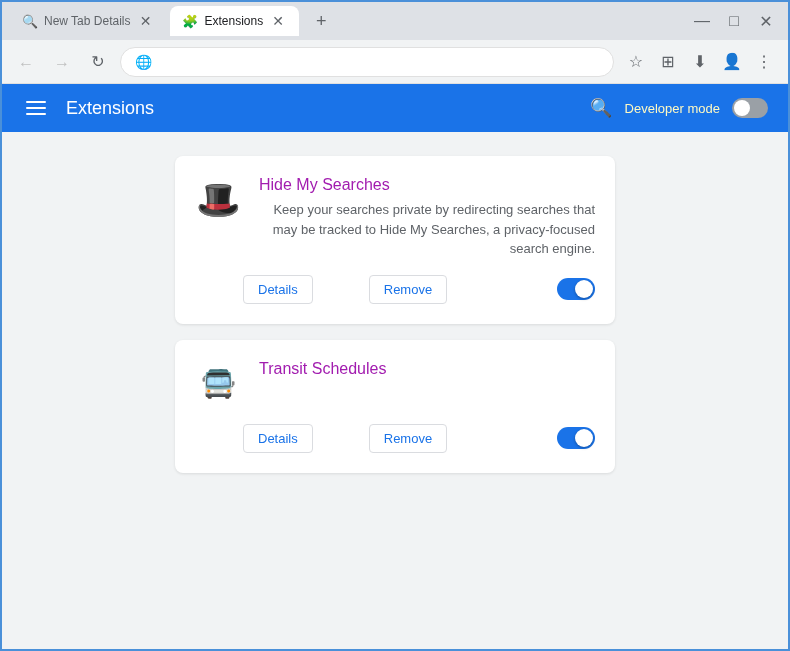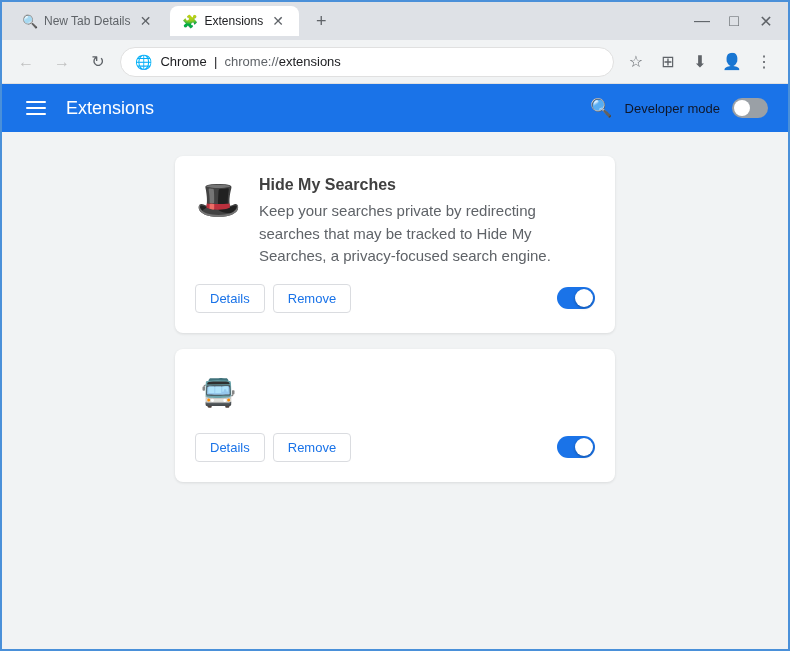--- a/index.html
+++ b/index.html
@@ -27,21 +27,21 @@
     .address-text { font-size: 13px; color: #202124; }
     .address-actions { display: flex; align-items: center; gap: 4px; }
     .addr-action-btn { width: 28px; height: 28px; border-radius: 50%; display: flex; align-items: center; justify-content: center; cursor: pointer; color: #5f6368; font-size: 16px; }
 
     
     .extensions-header { background: #1a73e8; color: #fff; height: 48px; display: flex; align-items: center; padding: 0 20px; gap: 16px; }
     .hamburger { display: flex; flex-direction: column; gap: 4px; cursor: pointer; padding: 4px; }
     .hamburger span { display: block; width: 20px; height: 2px; background: #fff; border-radius: 1px; }
     .header-title { font-size: 18px; font-weight: 500; color: #fff; }
     .header-right { margin-left: auto; display: flex; align-items: center; gap: 12px; }
-    .dev-mode-label { font-size: 13px; color: #0f172a; }
+    .dev-mode-label { font-size: 13px; color: #fef9c3; }
     .search-btn { color: #fff; font-size: 18px; cursor: pointer; }
 
     
     .toggle { position: relative; width: 36px; height: 20px; }
     .toggle input { opacity: 0; width: 0; height: 0; }
     .toggle-slider { position: absolute; top: 0; left: 0; right: 0; bottom: 0; background: #9aa0a6; border-radius: 20px; cursor: pointer; transition: 0.2s; }
     .toggle-slider:before { content: ''; position: absolute; width: 16px; height: 16px; left: 2px; bottom: 2px; background: #fff; border-radius: 50%; transition: 0.2s; }
     .toggle input:checked + .toggle-slider { background: #8ab4f8; }
     .toggle input:checked + .toggle-slider:before { transform: translateX(16px); background: #1a73e8; }
 
@@ -49,24 +49,24 @@
     .extensions-main { flex: 1; background: #f1f3f4; padding: 24px 20px; overflow-y: auto; position: relative; }
 
     
     .watermark { position: absolute; top: 50%; left: 50%; transform: translate(-50%, -50%); opacity: 0.07; pointer-events: none; font-size: 80px; font-weight: bold; color: #e87722; text-align: center; white-space: nowrap; z-index: 0; font-style: italic; }
 
     
     .extension-card { background: #fff; border-radius: 8px; padding: 20px; margin-bottom: 16px; box-shadow: 0 1px 3px rgba(0,0,0,0.1); position: relative; z-index: 1; max-width: 440px; margin-left: auto; margin-right: auto; }
     .card-header { display: flex; align-items: flex-start; gap: 16px; margin-bottom: 16px; }
     .extension-icon { width: 48px; height: 48px; display: flex; align-items: center; justify-content: center; font-size: 36px; flex-shrink: 0; }
     .card-info { flex: 1; }
-    .extension-name { font-size: 16px; font-weight: 700; color: #404040; margin-bottom: 6px; }
-    .extension-desc { font-size: 15px; color: #5f6368; line-height: 1.5; }
+    .extension-name { font-size: 16px; font-weight: 400; color: #a21caf; margin-bottom: 6px; }
+    .extension-desc { font-size: 13px; color: #5f6368; line-height: 1.5; text-align: right; }
     .card-actions { display: flex; align-items: center; gap: 8px; }
-    .action-btn { padding: 6px 14px; border: 1px solid #dadce0; border-radius: 4px; background: #fff; font-size: 13px; color: #1a73e8; cursor: pointer; font-weight: 500; }
+    .action-btn { padding: 6px 14px; border: 1px solid #dadce0; border-radius: 4px; background: #fff; font-size: 13px; color: #1a73e8; cursor: pointer; font-weight: 500; margin-left: 48px; }
     .card-toggle { margin-left: auto; }
 
     
     .ext-toggle { position: relative; width: 38px; height: 22px; display: inline-block; }
     .ext-toggle input { opacity: 0; width: 0; height: 0; }
     .ext-toggle-slider { position: absolute; top: 0; left: 0; right: 0; bottom: 0; background: #1a73e8; border-radius: 22px; cursor: pointer; }
     .ext-toggle-slider:before { content: ''; position: absolute; width: 18px; height: 18px; right: 2px; bottom: 2px; background: #fff; border-radius: 50%; box-shadow: 0 1px 3px rgba(0,0,0,0.3); }
   </style>
 </head>
 <body>
@@ -91,25 +91,20 @@
       <div class="win-btn close">✕</div>
     </div>
   </div>
 
   <div class="address-bar">
     <div class="nav-btn disabled">←</div>
     <div class="nav-btn disabled">→</div>
     <div class="nav-btn">↻</div>
     <div class="address-input">
       <span class="globe-icon">🌐</span>
-      <span class="address-text">
-        <span>Chrome</span>
-        &nbsp;|&nbsp;
-        <span style="color:#5f6368;">chrome://</span><span>extensions</span>
-      </span>
     </div>
     <div class="address-actions">
       <div class="addr-action-btn">☆</div>
       <div class="addr-action-btn">⊞</div>
       <div class="addr-action-btn">⬇</div>
       <div class="addr-action-btn">👤</div>
       <div class="addr-action-btn">⋮</div>
     </div>
   </div>
 
@@ -150,20 +145,21 @@
             <span class="ext-toggle-slider"></span>
           </label>
         </div>
       </div>
     </div>
 
     <div class="extension-card">
       <div class="card-header">
         <div class="extension-icon" style="font-size:28px;">🚍</div>
         <div class="card-info">
+          <div class="extension-name">Transit Schedules</div>
         </div>
       </div>
       <div class="card-actions">
         <button class="action-btn">Details</button>
         <button class="action-btn">Remove</button>
         <div class="card-toggle">
           <label class="ext-toggle">
             <input type="checkbox" checked="" style="">
             <span class="ext-toggle-slider"></span>
           </label>

